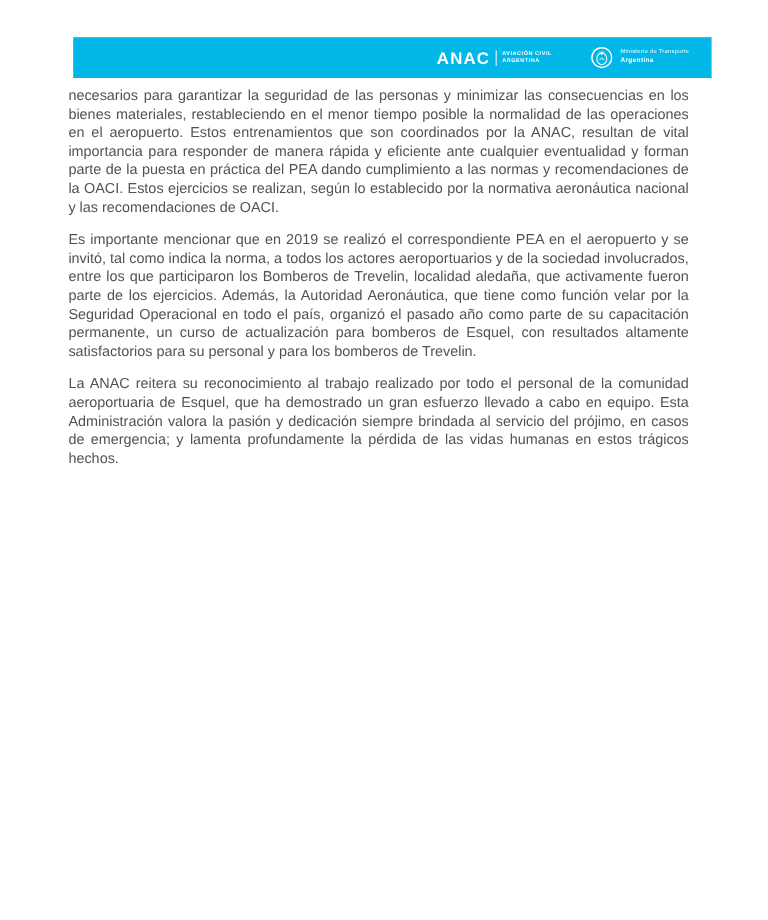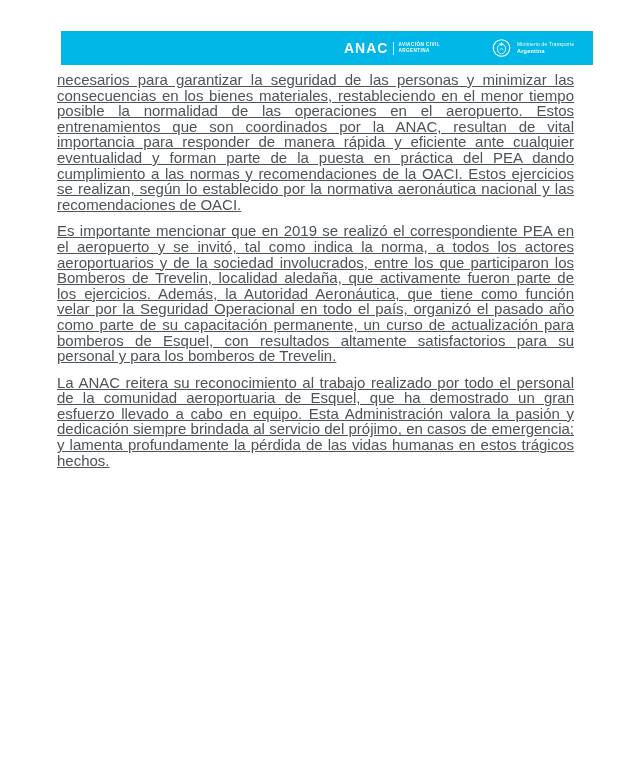--- a/index.html
+++ b/index.html
@@ -33,20 +33,21 @@
     display: flex;
     align-items: center;
     color: #ffffff;
     white-space: nowrap;
   }
   .anac-word {
     font-size: 14px;
     font-weight: bold;
     letter-spacing: 1px;
     line-height: 14px;
+    margin-left: 20px;
   }
   .logo-divider {
     display: inline-block;
     width: 1px;
     height: 13px;
     background: rgba(255,255,255,0.85);
     margin: 0 4px 0 5px;
   }
   .anac-tagline {
     display: flex;
@@ -94,25 +95,24 @@
   }
   
   .content {
     position: absolute;
     left: 57px;
     top: 72px;
     width: 529px;
   }
   .content p {
     margin: 0 12px 11px 0;
-    font-size: 15px;
+    font-size: 12px;
     line-height: 15.6px;
     text-align: justify;
     color: #4e5357;
-    text-decoration: underline;
   }
 </style>
 </head>
 <body>
 
 <div class="page">
 
   <header class="topbar">
 
     <div class="anac-logo">

